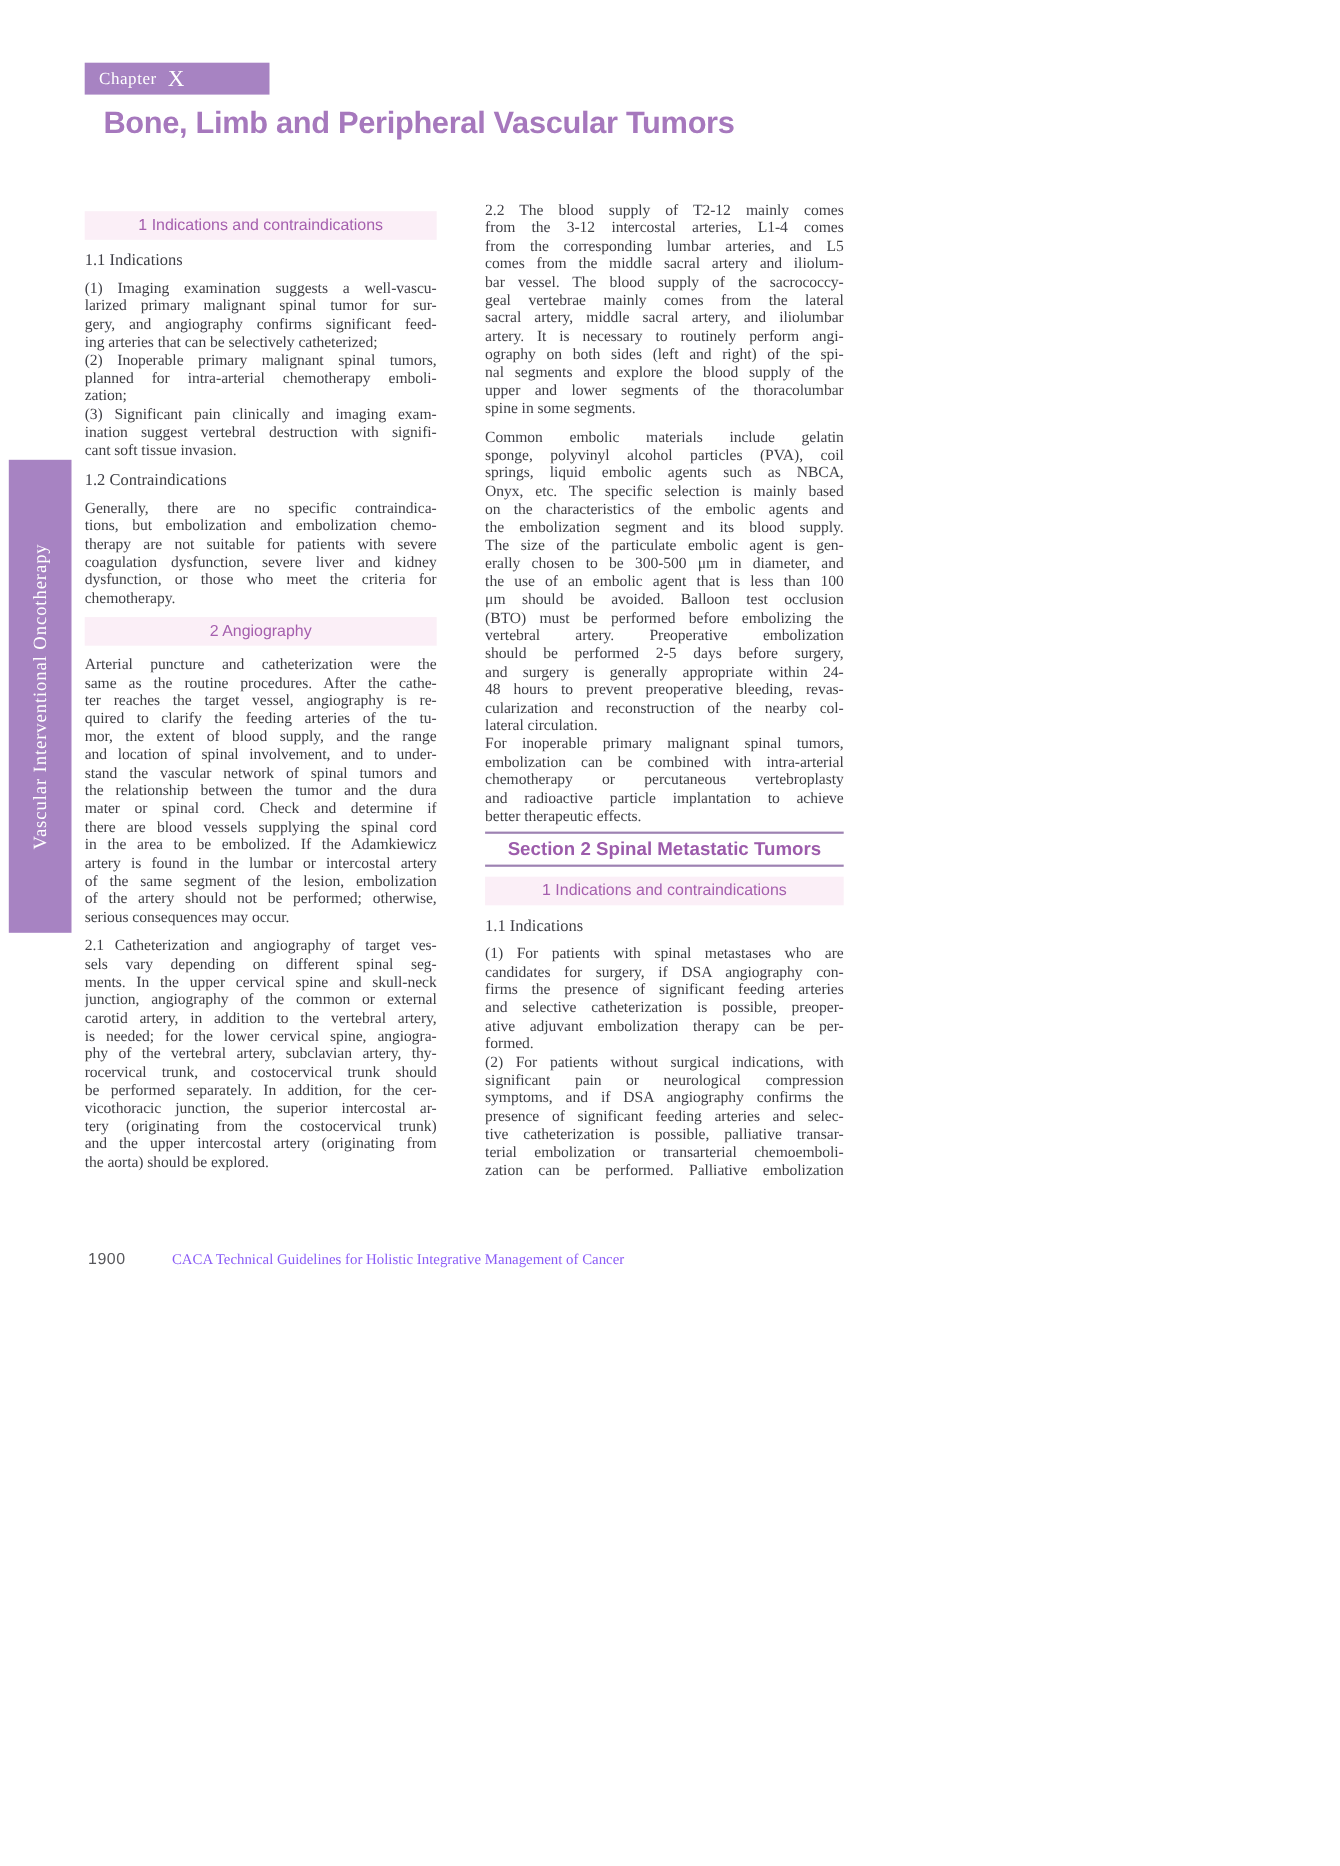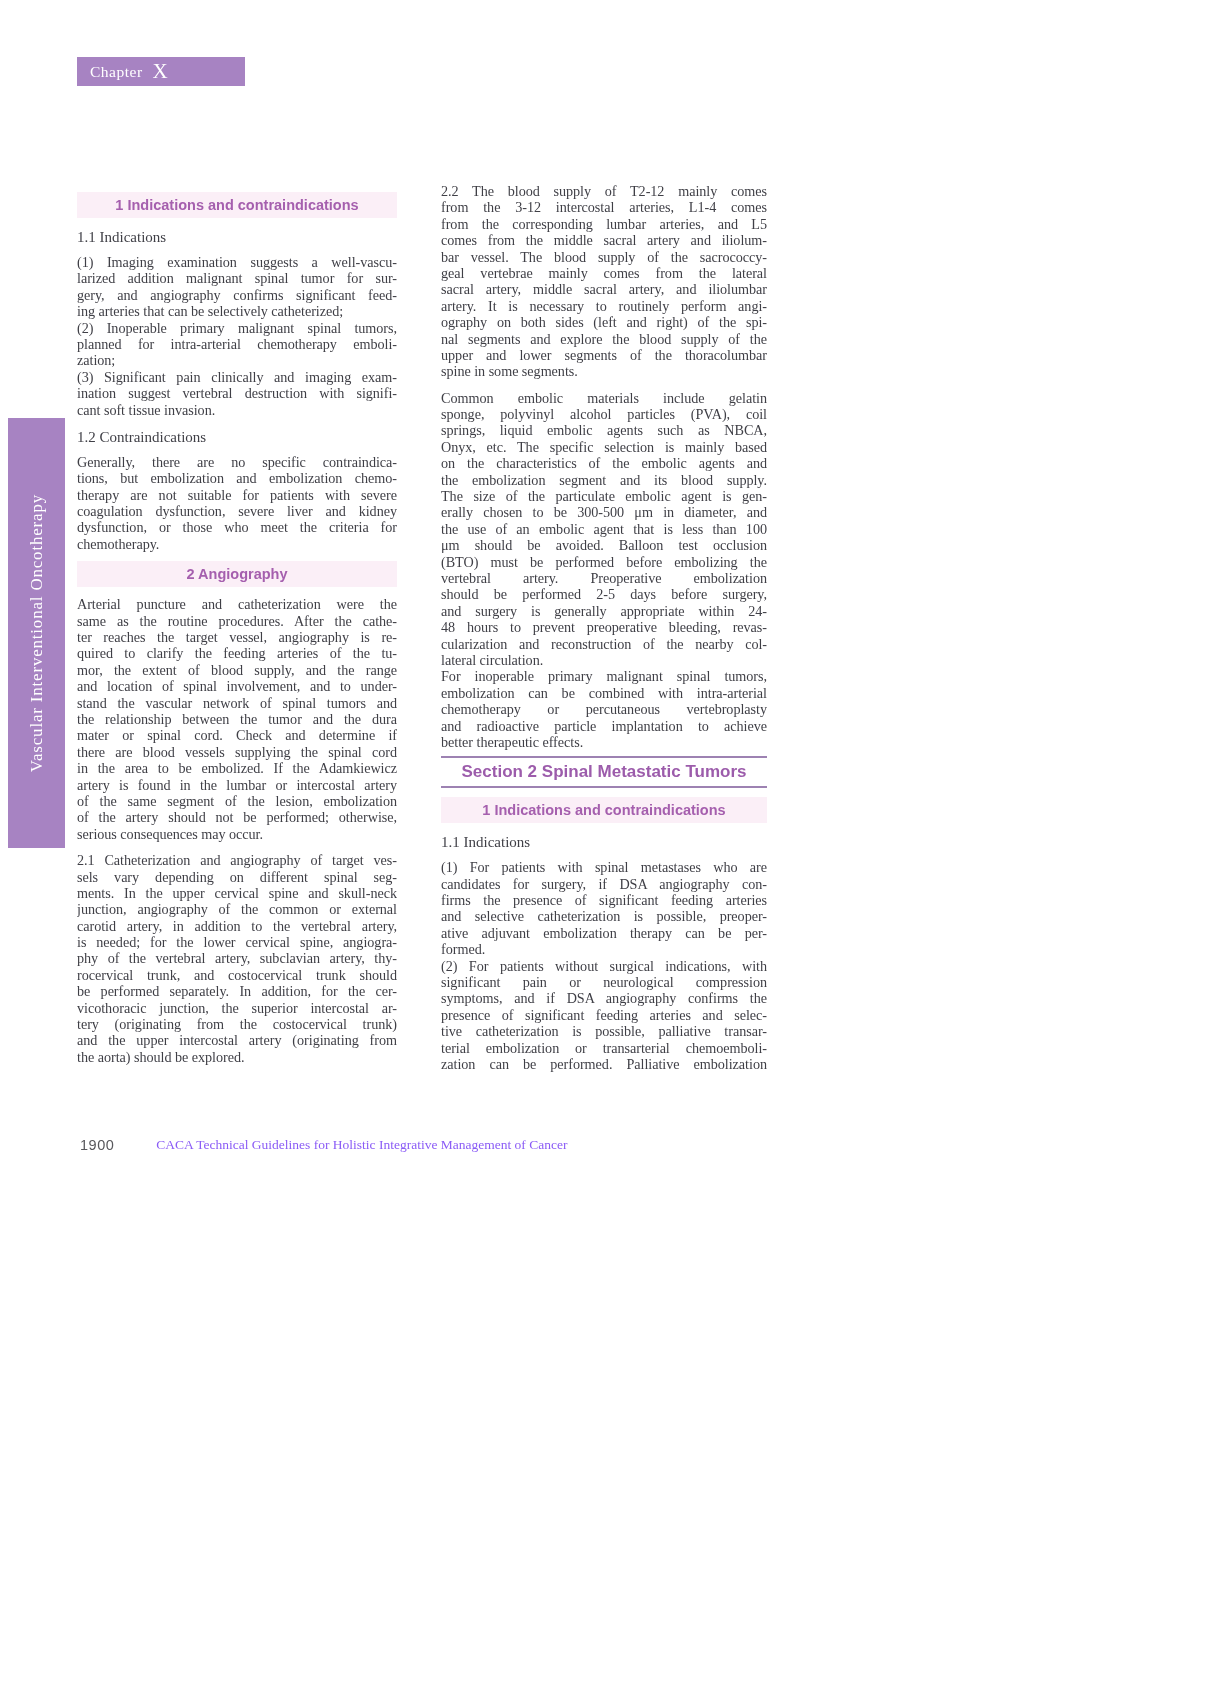--- a/index.html
+++ b/index.html
@@ -61,21 +61,21 @@
     font-weight:bold; font-size:17px; line-height:22px;
     color:var(--heading,#9c5cab);
   }
   .paragraph + .section-header { margin-top:6px; }
 
   .banner {
     margin:9px 0;
     background:var(--bannerbg,#fbeff7);
     color:var(--banner,#a55fae);
     font-family:"Liberation Sans", sans-serif;
-    font-weight:bold; font-size:14.5px; line-height:16px;
+    font-weight:normal; font-size:14.5px; line-height:16px;
     text-align:center;
     padding:5px 2px;
   }
 
   .subheading {
     margin:10px 0 8px 0;
     font-size:15px; line-height:18px;
     color:var(--body,#3f3f46);
   }
 
@@ -106,31 +106,32 @@
 </head>
 <body>
 
 <div class="canvas" style="--accent: #a783c2; --title: #a678bd; --heading: #9c5cab; --banner: #a55fae; --bannerbg: #fbeff7; --rule: #9d82b2; --body: #3f3f46;">
 
   <div class="chapter-box">
     <span class="ch-label">Chapter</span>
     <span class="ch-num">X</span>
   </div>
 
+  <div class="page-title">Bone, Limb and Peripheral Vascular Tumors</div>
 
   <div class="sidebar-tab">
     <span>Vascular Interventional Oncotherapy</span>
   </div>
 
   <div class="col" id="col-left">
       <div class="banner">1 Indications and contraindications</div>
       <div class="subheading">1.1 Indications</div>
       <div class="paragraph">
         <div class="line">(1) Imaging examination suggests a well-vascu-</div>
-        <div class="line">larized addition malignant spinal tumor for sur-</div>
+        <div class="line">larized primary malignant spinal tumor for sur-</div>
         <div class="line">gery, and angiography confirms significant feed-</div>
         <div class="line no-just">ing arteries that can be selectively catheterized;</div>
         <div class="line">(2) Inoperable primary malignant spinal tumors,</div>
         <div class="line">planned for intra-arterial chemotherapy emboli-</div>
         <div class="line no-just">zation;</div>
         <div class="line">(3) Significant pain clinically and imaging exam-</div>
         <div class="line">ination suggest vertebral destruction with signifi-</div>
         <div class="line no-just">cant soft tissue invasion.</div>
       </div>
       <div class="subheading">1.2 Contraindications</div>

